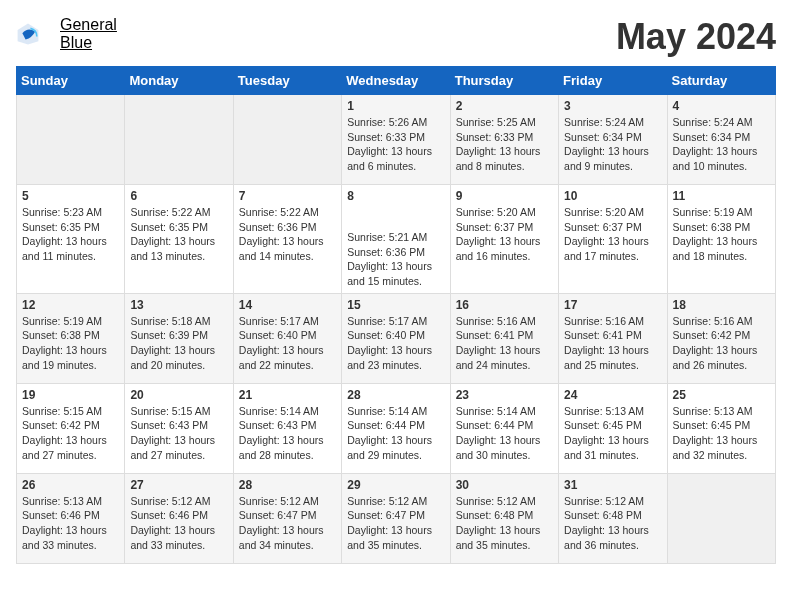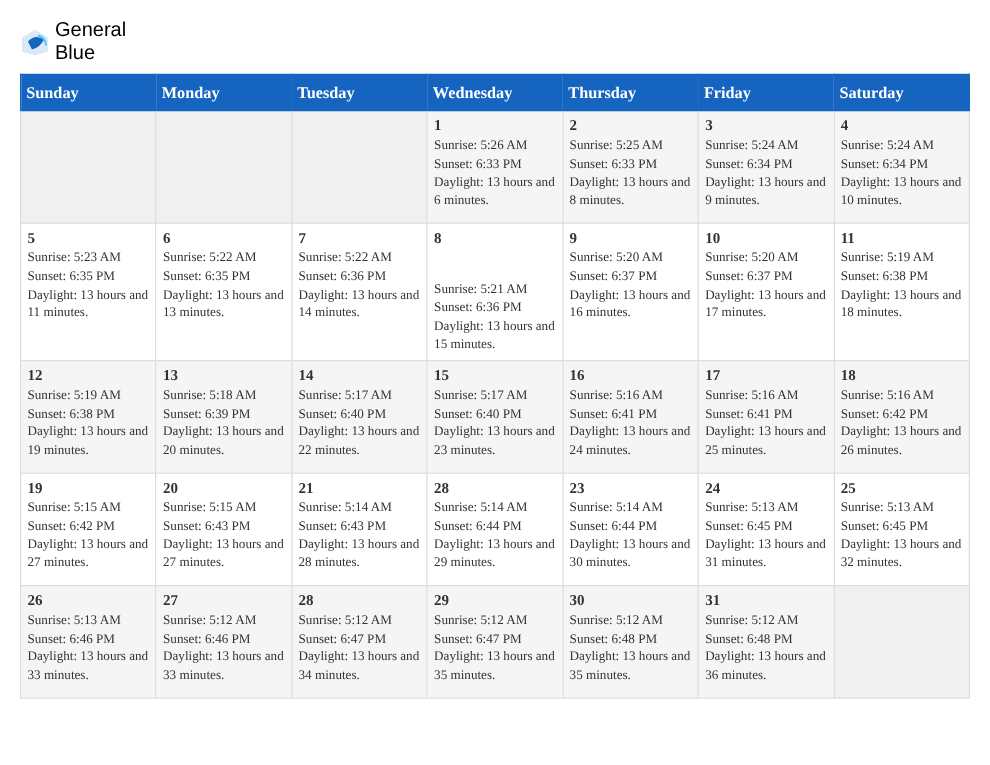--- a/index.html
+++ b/index.html
@@ -12,21 +12,22 @@
     }
     .header-section {
       display: flex;
       justify-content: space-between;
       align-items: flex-start;
       margin-bottom: 8px;
     }
     .logo {
       display: flex;
       align-items: center;
-      gap: 4px;
+      gap: 20px;
+      text-decoration: underline;
     }
     .logo-text {
       display: flex;
       flex-direction: column;
       line-height: 1.1;
     }
     .logo-icon {
       width: 24px;
       height: 24px;
     }
@@ -39,21 +40,20 @@
       color: #333;
     }
     .subtitle {
       font-size: 16px;
       color: #555;
     }
     table {
       width: 100%;
       border-collapse: collapse;
       table-layout: fixed;
-      font-family: Liberation Serif, serif;
     }
     thead tr {
       background-color: #1565c0;
       color: #fff;
     }
     thead th {
       padding: 6px 4px;
       font-size: 13px;
       font-weight: bold;
       text-align: left;
@@ -100,20 +100,21 @@
       <polygon points="15,2 28,10 28,24 15,28 2,24 2,10" fill="#1565c0" opacity="0.15"></polygon>
       <path d="M8,14 Q15,6 24,12 Q20,20 12,22 Z" fill="#1565c0"></path>
       <path d="M18,8 Q26,10 26,18" stroke="#4fc3f7" stroke-width="2" fill="none"></path>
     </svg>
     <div class="logo-text">
       <span>General</span>
       <span>Blue</span>
     </div>
   </div>
   <div class="title-block">
+    <div class="main-title">May 2024</div>
   </div>
 </div>
 
 <table>
   <thead>
     <tr>
     <th>Sunday</th>
         <th>Monday</th>
         <th>Tuesday</th>
         <th>Wednesday</th>

